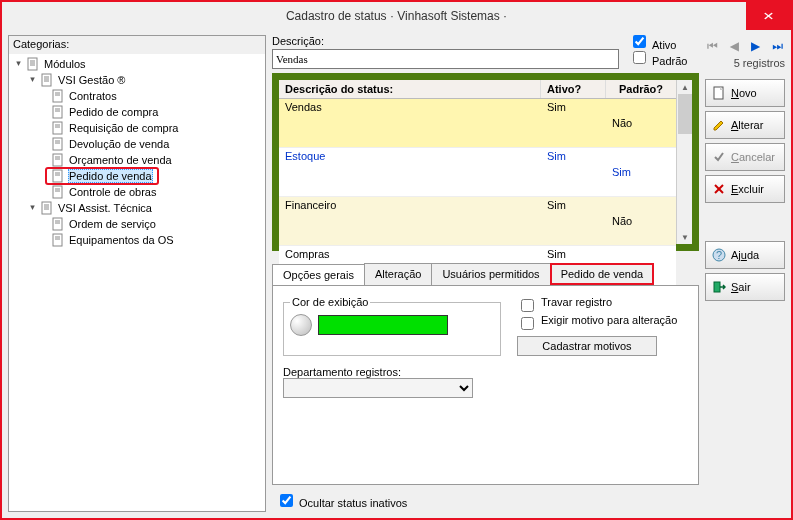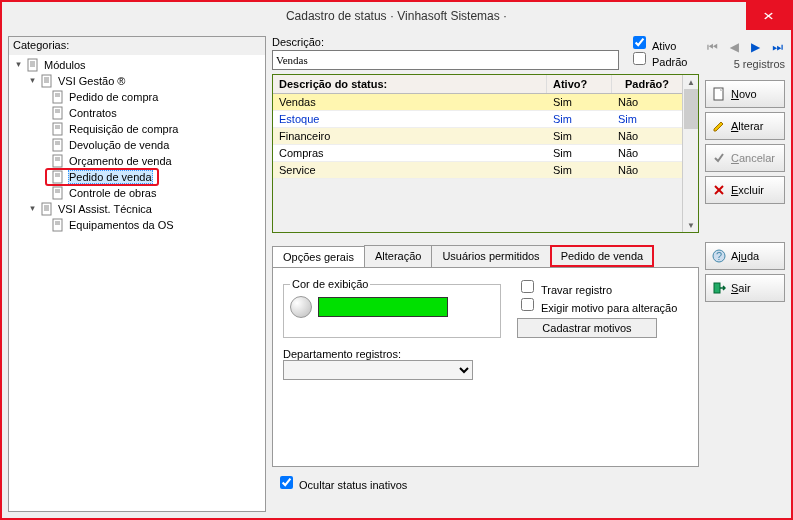--- a/index.html
+++ b/index.html
@@ -34,41 +34,41 @@
   .gh1 { flex: 1; border-right: 1px solid #ddd; }
   .gh2 { width: 65px; border-right: 1px solid #ddd; }
   .gh3 { width: 70px; text-align: center; }
   .grid-body { }
   .grid-row { display: flex; border-bottom: 1px solid #eee; }
   .grid-row:nth-child(odd) { background: #fbf6d8; }
   .grid-row:nth-child(even) { background: #fff; }
   .grid-row.sel { background: #fff6b0 !important; }
   .cell1 { flex: 1; padding: 2px 6px; }
   .cell2 { width: 65px; padding: 2px 6px; }
-  .cell3 { width: 70px; padding: 2px 6px; }
+  .cell3 { width: 70px; padding: 18px 6px; }
   .link { color: #0033cc; }
   .grid-scroll { width: 16px; background: #f0f0f0; border-left: 1px solid #ccc; position: relative; }
   .grid-scroll .thumb { position: absolute; top: 14px; left: 1px; width: 14px; height: 40px; background: #cdcdcd; }
   .grid-scroll .arr { position: absolute; left: 0; width: 16px; height: 14px; display: flex; align-items: center; justify-content: center; color: #666; font-size: 8px; }
   .grid-scroll .arr.up { top: 0; }
   .grid-scroll .arr.down { bottom: 0; }
-  .grid-wrap { display: flex; height: 159px; border: 1px solid #4d7c0f; }
+  .grid-wrap { display: flex; height: 178px; border: 7px solid #4d7c0f; }
   .tabs { display: flex; margin-top: 12px; }
   .tab { border: 1px solid #999; border-bottom: none; padding: 4px 10px; background: #f0f0f0; margin-right: -1px; cursor: pointer; }
   .tab.active { background: #fff; position: relative; top: 1px; }
   .tab.highlighted { border: 2px solid #e81123; padding: 3px 9px; }
   .tab-content { border: 1px solid #999; background: #fff; padding: 10px; height: 200px; position: relative; }
   fieldset { border: 1px solid #bbb; padding: 6px; margin: 0; }
   .tcrow { display: flex; gap: 16px; }
   .color-fs { width: 218px; }
   .color-swatch { display: flex; align-items: center; gap: 6px; }
   .globe { width: 22px; height: 22px; background: radial-gradient(circle at 30% 30%, #fff, #bbb); border-radius: 50%; border: 1px solid #999; }
   .colorrect { width: 130px; height: 20px; background: #00e000; border: 1px solid #333; }
   .opts-col { flex: 1; }
-  .opts-col label { display: flex; align-items: flex-end; gap: 4px; height: 18px; }
+  .opts-col label { display: flex; align-items: flex-start; gap: 4px; height: 18px; }
   .cad-btn { margin-top: 4px; padding: 3px 10px; border: 1px solid #999; background: #f0f0f0; width: 140px; }
   .dep { margin-top: 10px; }
   .dep select { width: 190px; height: 20px; border: 1px solid #999; background: #f4f4f4; }
   .ocultar { margin-top: 4px; padding: 2px 4px; }
   .right-panel { width: 80px; display: flex; flex-direction: column; align-items: stretch; gap: 4px; }
   .navrow { display: flex; justify-content: space-between; padding: 4px 2px 0 2px; }
   .navrow span { cursor: pointer; color: #0055cc; font-size: 12px; }
   .navrow span.dis { color: #999; }
   .regcount { text-align: right; padding-bottom: 6px; color: #444; }
   .rbtn { display: flex; align-items: center; gap: 5px; border: 1px solid #999; background: linear-gradient(#fff,#e6e6e6); padding: 13px 6px; cursor: pointer; height: 24px; }
@@ -112,29 +112,29 @@
               </svg></span>
           <span class="tree-label">VSI Gestão ®</span>
         </div>
         <div id="items1">
             <div class="tree-node" style="padding-left: 40px;">
               <span class="docicon"><svg viewBox="0 0 14 14">
                   <rect x="2" y="1" width="9" height="12" fill="#fff" stroke="#888"></rect>
                   <line x1="4" y1="4" x2="9" y2="4" stroke="#888"></line>
                   <line x1="4" y1="6" x2="9" y2="6" stroke="#888"></line>
                 </svg></span>
+              <span class="tree-label">Contratos</span>
+            </div>
+            <div class="tree-node" style="padding-left: 40px;">
+              <span class="docicon"><svg viewBox="0 0 14 14">
+                  <rect x="2" y="1" width="9" height="12" fill="#fff" stroke="#888"></rect>
+                  <line x1="4" y1="4" x2="9" y2="4" stroke="#888"></line>
+                  <line x1="4" y1="6" x2="9" y2="6" stroke="#888"></line>
+                </svg></span>
               <span class="tree-label">Pedido de compra</span>
-            </div>
-            <div class="tree-node" style="padding-left: 40px;">
-              <span class="docicon"><svg viewBox="0 0 14 14">
-                  <rect x="2" y="1" width="9" height="12" fill="#fff" stroke="#888"></rect>
-                  <line x1="4" y1="4" x2="9" y2="4" stroke="#888"></line>
-                  <line x1="4" y1="6" x2="9" y2="6" stroke="#888"></line>
-                </svg></span>
-              <span class="tree-label">Contratos</span>
             </div>
             <div class="tree-node" style="padding-left: 40px;">
               <span class="docicon"><svg viewBox="0 0 14 14">
                   <rect x="2" y="1" width="9" height="12" fill="#fff" stroke="#888"></rect>
                   <line x1="4" y1="4" x2="9" y2="4" stroke="#888"></line>
                   <line x1="4" y1="6" x2="9" y2="6" stroke="#888"></line>
                 </svg></span>
               <span class="tree-label">Requisição de compra</span>
             </div>
             <div class="tree-node" style="padding-left: 40px;">
@@ -176,20 +176,28 @@
           <span class="tw collapsible"></span>
           <span class="docicon"><svg viewBox="0 0 14 14">
                 <rect x="2" y="1" width="9" height="12" fill="#fff" stroke="#888"></rect>
                 <line x1="4" y1="4" x2="9" y2="4" stroke="#888"></line>
                 <line x1="4" y1="6" x2="9" y2="6" stroke="#888"></line>
                 <line x1="4" y1="8" x2="9" y2="8" stroke="#888"></line>
               </svg></span>
           <span class="tree-label">VSI Assist. Técnica</span>
         </div>
         <div id="items2">
+            <div class="tree-node" style="padding-left: 40px;">
+              <span class="docicon"><svg viewBox="0 0 14 14">
+                  <rect x="2" y="1" width="9" height="12" fill="#fff" stroke="#888"></rect>
+                  <line x1="4" y1="4" x2="9" y2="4" stroke="#888"></line>
+                  <line x1="4" y1="6" x2="9" y2="6" stroke="#888"></line>
+                </svg></span>
+              <span class="tree-label">Ordem de serviço</span>
+            </div>
             <div class="tree-node" style="padding-left: 40px;">
               <span class="docicon"><svg viewBox="0 0 14 14">
                   <rect x="2" y="1" width="9" height="12" fill="#fff" stroke="#888"></rect>
                   <line x1="4" y1="4" x2="9" y2="4" stroke="#888"></line>
                   <line x1="4" y1="6" x2="9" y2="6" stroke="#888"></line>
                 </svg></span>
               <span class="tree-label">Equipamentos da OS</span>
             </div>
           </div>
       </div>

